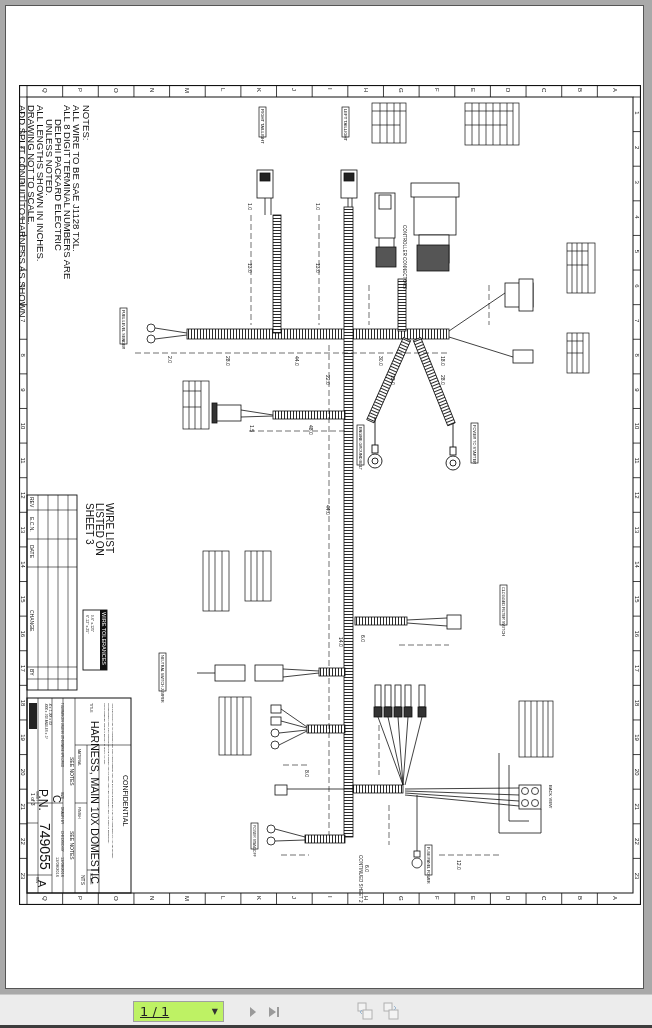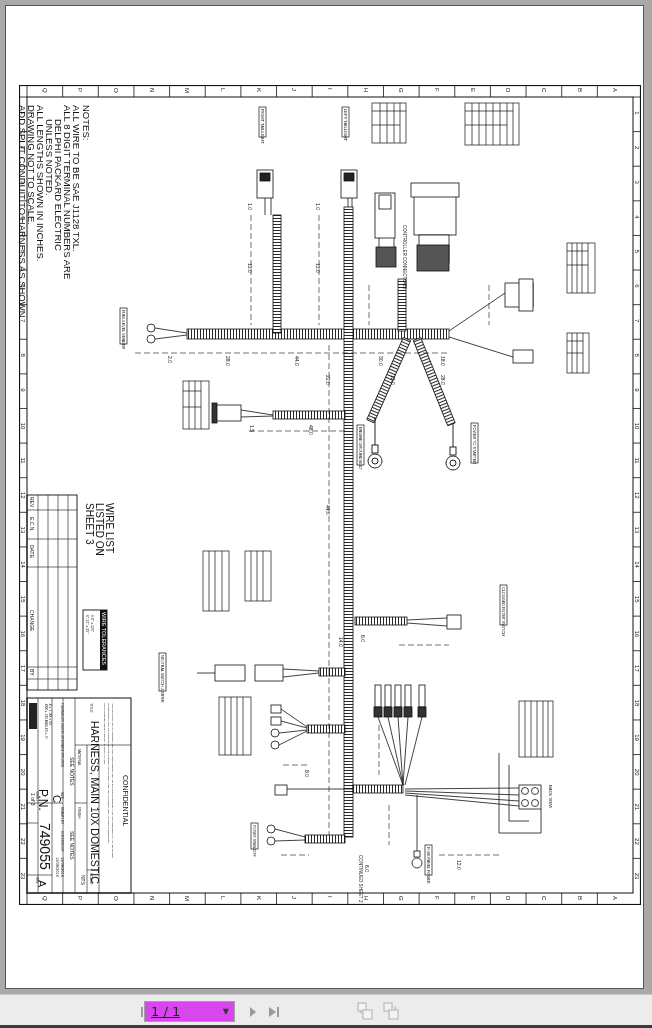--- a/index.html
+++ b/index.html
@@ -3,21 +3,21 @@
 <meta charset="utf-8">
 <style>
   html,body{margin:0;padding:0;}
   body{width:652px;height:1028px;background:#a9a9a9;position:relative;overflow:hidden;font-family:"Liberation Sans",sans-serif;}
   .page{position:absolute;left:5px;top:5px;width:639px;height:984px;background:#fff;border:1px solid #555;box-sizing:border-box;}
   .sheet{position:absolute;left:13px;top:79px;width:622px;height:820px;}
   .sheet svg{position:absolute;left:0;top:0;}
   .toolbar{position:absolute;left:0;top:994px;width:652px;height:34px;background:#ececec;border-top:1px solid #c8c8c8;box-sizing:border-box;}
   .toolbar .bottombar{position:absolute;left:0;bottom:0;width:652px;height:3px;background:#3c3c3c;}
   .tb-btn{position:absolute;top:9px;height:16px;width:14px;color:#9a9a9a;font-size:13px;line-height:16px;text-align:center;cursor:pointer;}
-  .page-select{position:absolute;left:144px;top:6px;width:91px;height:21px;background:#d946ef;border:1px solid #a0a0a0;box-sizing:border-box;font-size:13px;line-height:19px;padding-left:6px;color:#222;font-family:"DejaVu Sans",sans-serif;text-decoration:underline;}
+  .page-select{position:absolute;left:133px;top:6px;width:91px;height:21px;background:#bef264;border:1px solid #a0a0a0;box-sizing:border-box;font-size:13px;line-height:19px;padding-left:6px;color:#222;font-family:"DejaVu Sans",sans-serif;text-decoration:underline;}
   .page-select .caret{position:absolute;right:5px;top:0;font-size:8px;color:#333;}
   .tb-icon{position:absolute;top:7px;width:14px;height:18px;cursor:pointer;}
   .rt{font-family:"Liberation Sans",sans-serif;fill:#111;}
 </style>
 </head>
 <body>
 
 <div class="page">
   <div class="sheet">
     <svg width="622" height="820" viewBox="0 0 622 820" xmlns="http://www.w3.org/2000/svg">

